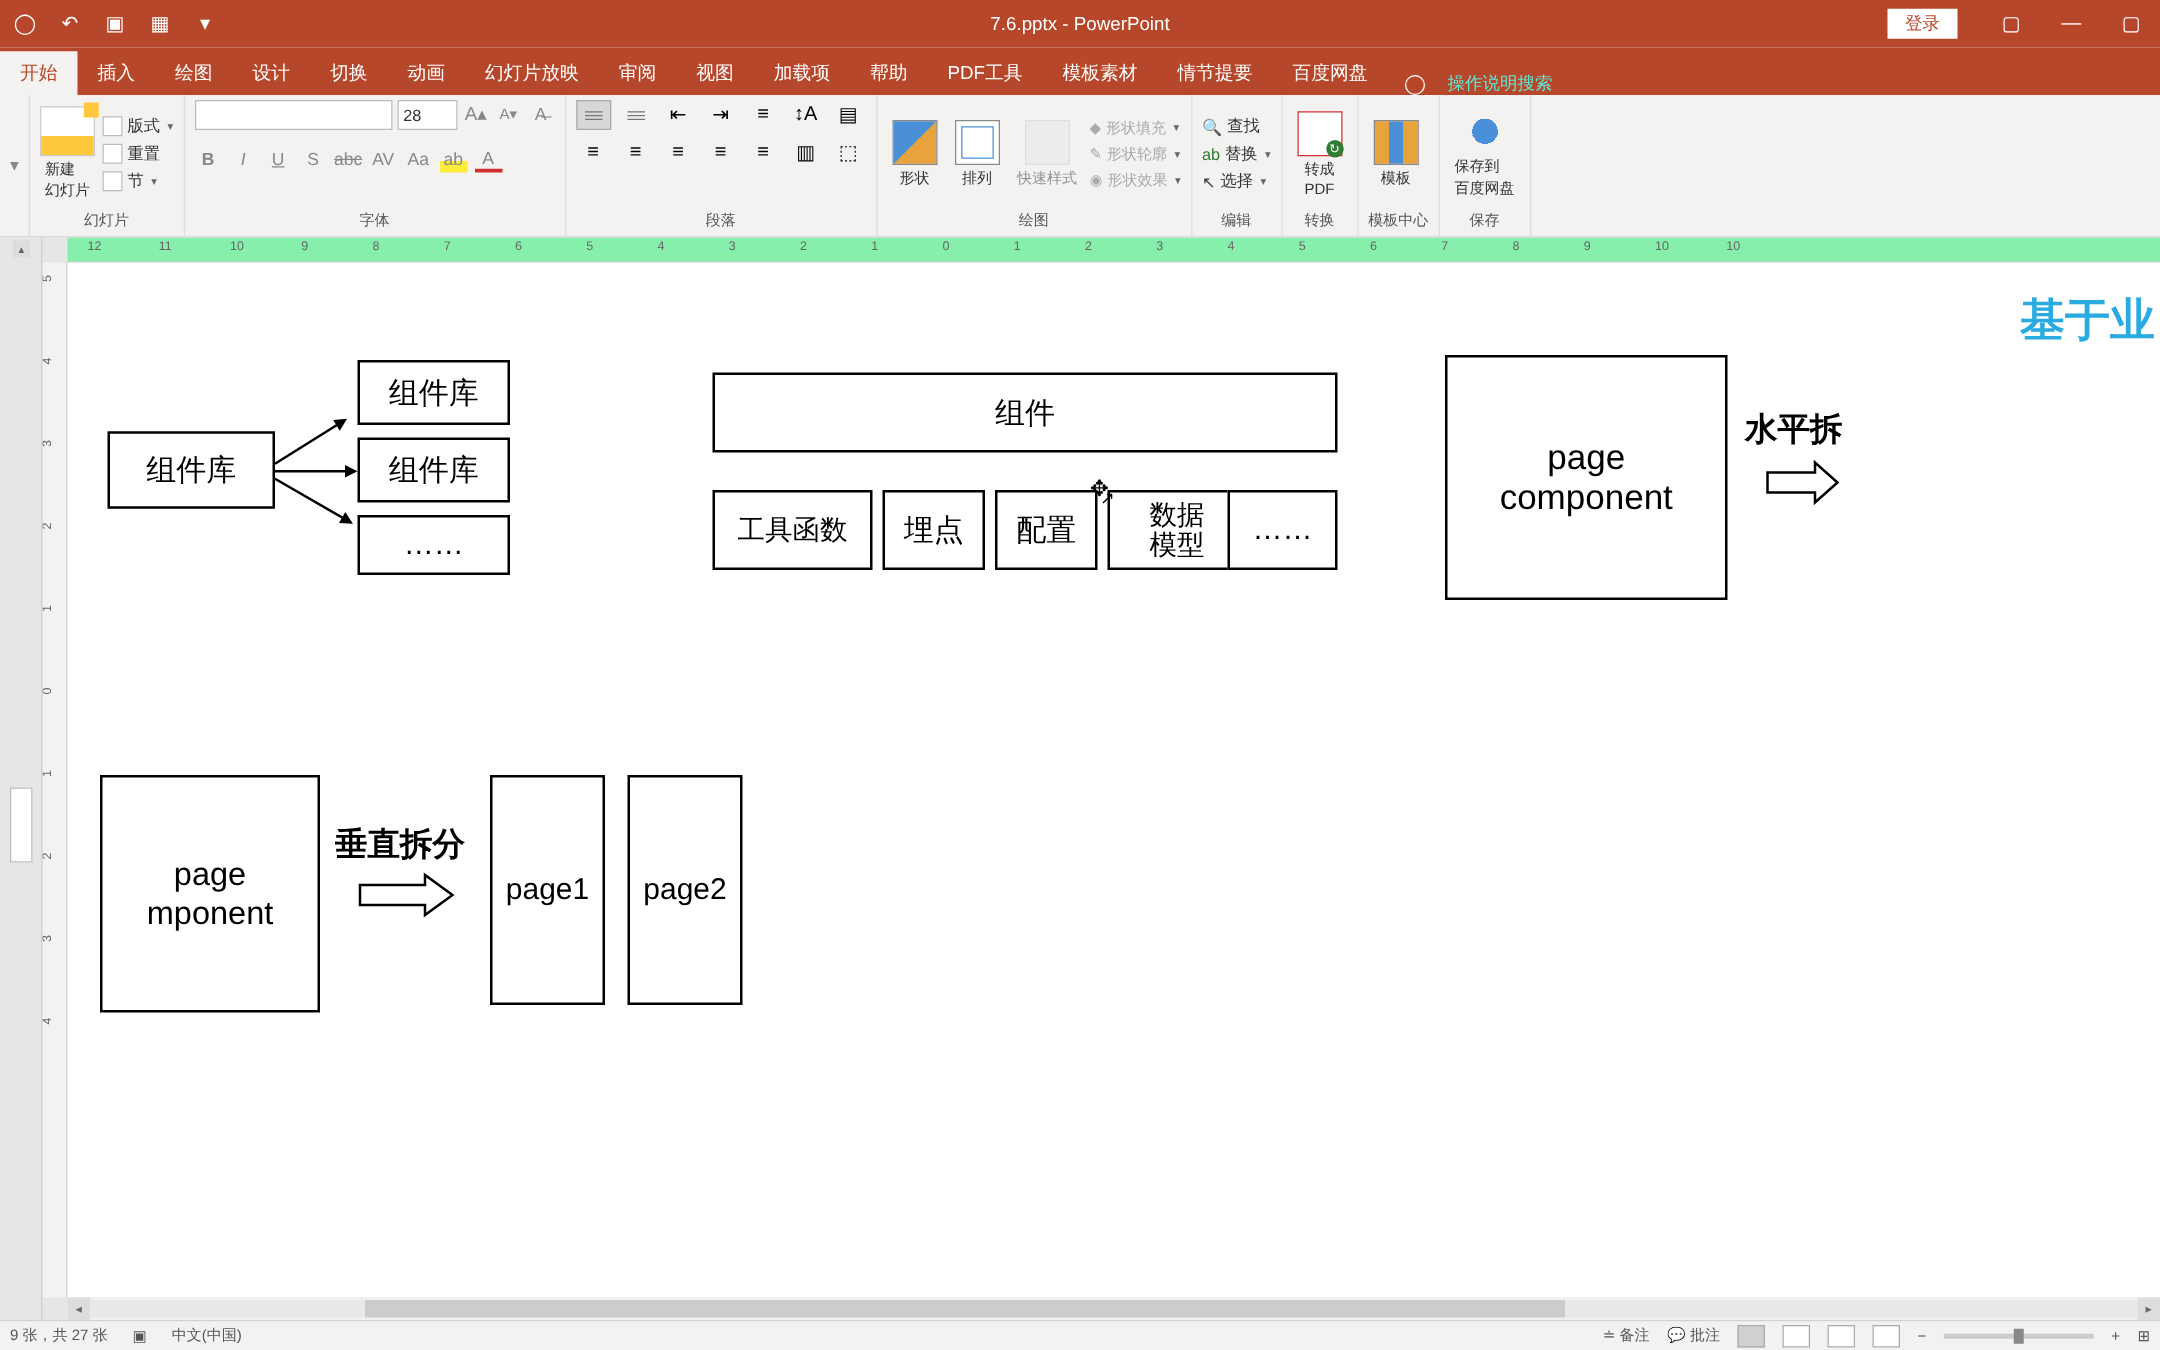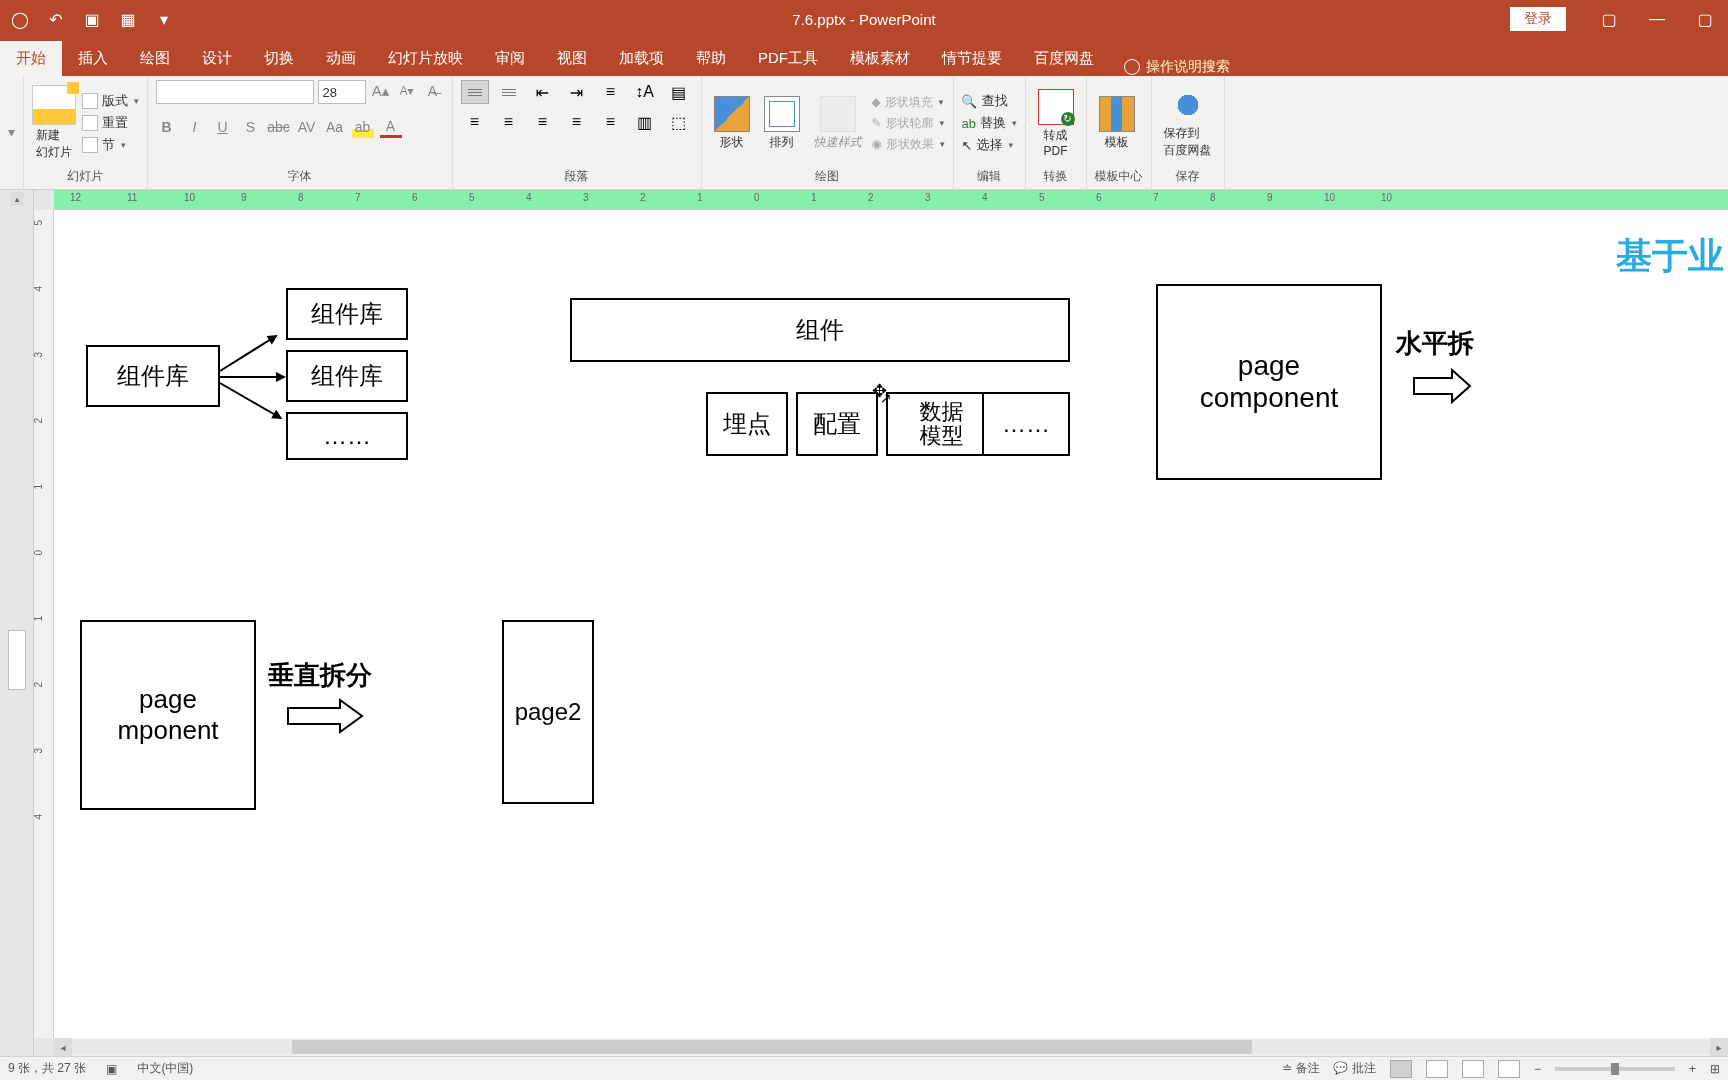--- a/index.html
+++ b/index.html
@@ -11,21 +11,21 @@
 .titlebar .qat-item { width: 24px; height: 24px; display: flex; align-items: center; justify-content: center; cursor: pointer; }
 .titlebar .title { position: absolute; left: 50%; transform: translateX(-50%); font-size: 15px; }
 .titlebar .right { margin-left: auto; display: flex; align-items: center; gap: 2px; }
 .titlebar .login-btn { background: #fff; color: #b7472a; padding: 3px 14px; font-size: 14px; margin-right: 18px; }
 .titlebar .win-btn { width: 46px; height: 38px; display: flex; align-items: center; justify-content: center; cursor: pointer; font-size: 16px; }
 
 
 .menutabs { height: 38px; background: #b7472a; display: flex; align-items: flex-end; padding-left: 0; }
 .menutabs .tab { padding: 8px 16px 8px 16px; color: #fff; font-size: 15px; cursor: pointer; }
 .menutabs .tab.active { background: #f3f2f1; color: #b7472a; }
-.menutabs .tell { display: flex; align-items: center; gap: 6px; color: #fef9c3; margin-left: 14px; font-size: 14px; }
+.menutabs .tell { display: flex; align-items: flex-end; gap: 18px; color: #5eead4; margin-left: 14px; font-size: 14px; }
 .menutabs .bulb { width: 16px; height: 16px; border: 1.5px solid #fff; border-radius: 50%; position: relative; }
 
 
 .ribbon { height: 114px; background: #f3f2f1; border-bottom: 1px solid #d4d2d0; display: flex; }
 .ribbon-group { border-right: 1px solid #e0dedd; display: flex; flex-direction: column; padding: 4px 8px 0 8px; }
 .ribbon-group .content { flex: 1; display: flex; align-items: center; gap: 6px; }
 .ribbon-group .label { text-align: center; font-size: 12px; color: #555; padding: 2px 0 4px 0; position: relative; }
 .small-row { display: flex; align-items: center; gap: 4px; font-size: 13px; color: #333; padding: 1px 0; cursor: pointer; }
 .small-icon { width: 16px; height: 16px; background: #fff; border: 1px solid #bbb; }
 
@@ -248,21 +248,21 @@
   <div class="ribbon-group">
     <div class="content">
       <div class="big-btn">
           <div class="icon shape-icon"></div>
           <div class="text">形状</div>
         </div>
       <div class="big-btn">
           <div class="icon arrange-icon"></div>
           <div class="text">排列</div>
         </div>
-      <div class="big-btn" style="opacity:0.5;font-style:italic;">
+      <div class="big-btn" style="opacity:0.5;">
           <div class="icon quickstyle-icon"></div>
           <div class="text">快速样式</div>
         </div>
       <div class="shape-opts">
         <div class="shape-opt">
             <span>◆</span>
             <span>形状填充</span>
             <span class="dd">▾</span>
           </div>
         <div class="shape-opt">
@@ -388,20 +388,21 @@
 
       <div class="box" style="left:32px;top:135px;width:134px;height:62px;">组件库</div>
       <div class="box" style="left:232px;top:78px;width:122px;height:52px;">组件库</div>
       <div class="box" style="left:232px;top:140px;width:122px;height:52px;">组件库</div>
       <div class="box" style="left:232px;top:202px;width:122px;height:48px;">……</div>
       <div class="arrow-line" style="left:166px;top:160px;width:66px;transform:rotate(-32deg);"></div>
       <div class="arrow-line" style="left:166px;top:166px;width:64px;"></div>
       <div class="arrow-line" style="left:166px;top:172px;width:70px;transform:rotate(30deg);"></div>
 
       <div class="box" style="left:516px;top:88px;width:500px;height:64px;">组件</div>
+      <div class="box" style="left:516px;top:182px;width:128px;height:64px;font-size:22px;">工具函数</div>
       <div class="box" style="left:652px;top:182px;width:82px;height:64px;">埋点</div>
       <div class="box" style="left:742px;top:182px;width:82px;height:64px;">配置</div>
       <div class="box" style="left:832px;top:182px;width:111px;height:64px;font-size:22px;white-space:pre-line;line-height:1.1;">数据
 模型</div>
       <div class="box" style="left:928px;top:182px;width:88px;height:64px;">……</div>
       <div class="move-cursor" style="left:820px;top:174px;"></div>
 
       <div class="box" style="left:1102px;top:74px;width:226px;height:196px;white-space:pre-line;font-size:28px;">page
 component</div>
       <div class="label-text" style="left:1342px;top:116px;">水平拆</div>
@@ -412,20 +413,21 @@
       </div>
 
       <div class="box" style="left:26px;top:410px;width:176px;height:190px;white-space:pre-line;font-size:26px;">page
 mponent</div>
       <div class="label-text" style="left:214px;top:448px;">垂直拆分</div>
       <div class="big-arrow" style="left:232px;top:486px;width:78px;height:40px;">
         <svg viewBox="0 0 78 40">
             <path d="M2 12 L54 12 L54 4 L76 20 L54 36 L54 28 L2 28 Z" fill="none" stroke="#000" stroke-width="2"></path>
           </svg>
       </div>
+      <div class="box" style="left:338px;top:410px;width:92px;height:184px;">page1</div>
       <div class="box" style="left:448px;top:410px;width:92px;height:184px;">page2</div>
     </div>
     <div class="hscroll">
       <div class="btn">◂</div>
       <div class="track">
           <div class="thumb"></div>
         </div>
       <div class="btn">▸</div>
     </div>
   </div>

